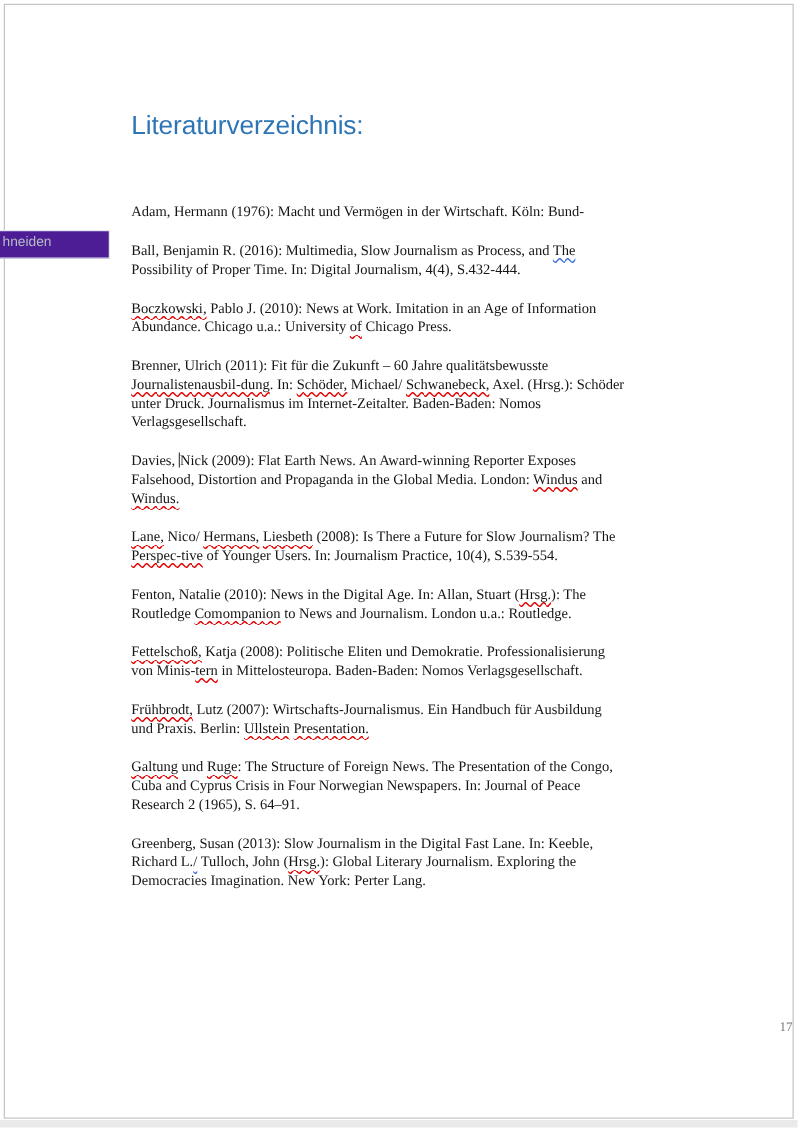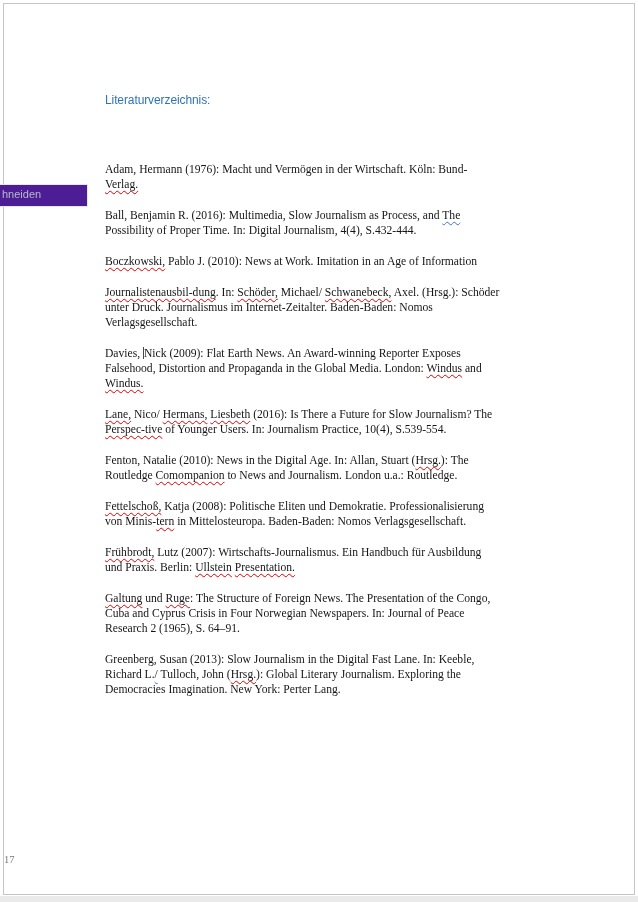--- a/index.html
+++ b/index.html
@@ -15,21 +15,21 @@
   }
   .page-gap{
     position:absolute;left:0;top:896px;width:638px;height:6px;
     background:#eaeaea;
   }
   .content{
     position:absolute;left:101px;top:86px;width:460px;
   }
   .heading{
     font-family:"Liberation Sans",sans-serif;font-weight:400;
-    font-size:12px;line-height:21px;letter-spacing:-0.1px;
+    font-size:21px;line-height:21px;letter-spacing:-0.1px;
     color:var(--heading,#2E75B6);margin:0 0 51px 0;
   }
   .entry{
     font-size:11.6px;line-height:15px;color:#151515;
     margin:16px 0 14px 0;
   }
   .line{white-space:nowrap;}
   .sq-red{
     text-decoration:underline wavy var(--spell-error,#e10000);
     text-decoration-thickness:1px;text-underline-offset:2px;
@@ -38,62 +38,63 @@
   .sq-blue{
     text-decoration:underline wavy var(--grammar-error,#3e6fd8);
     text-decoration-thickness:1px;text-underline-offset:2px;
     text-decoration-skip-ink:none;
   }
   .caret{
     display:inline-block;width:1px;height:12px;background:#4a4a4a;
     vertical-align:-2px;
   }
   .page-number{
-    position:absolute;left:0;top:850px;width:100%;text-align:left;
+    position:absolute;left:0;top:813px;width:100%;text-align:right;
     font-size:10.5px;color:var(--page-number,#7a7a7a);
   }
   .menu-fragment{
     position:absolute;left:0;top:184px;width:88px;height:23px;
     box-sizing:border-box;z-index:3;
     background:#4c1d95;border:1px solid #e3e8f0;border-left:none;
     font-family:"Liberation Sans",sans-serif;font-size:11px;
     line-height:19px;color:#b6bcc6;padding-left:2px;
     overflow:hidden;
   }
 </style>
 </head>
 <body>
 
 <div class="page">
   <div class="content">
     <h1 class="heading">Literaturverzeichnis:</h1>
     <div>
         <div class="entry">
           <div class="line"><span>Adam, Hermann (1976): Macht und Vermögen in der Wirtschaft. Köln: Bund-</span></div>
-          <div class="line"><span class="sq-red">Verlag.</span></div>
         </div>
         <div class="entry">
           <div class="line"><span>Ball, Benjamin R. (2016): Multimedia, Slow Journalism as Process, and </span><span class="sq-blue">The</span></div>
           <div class="line"><span>Possibility of Proper Time. In: Digital Journalism, 4(4), S.432-444.</span></div>
         </div>
         <div class="entry">
           <div class="line"><span class="sq-red">Boczkowski,</span><span> Pablo J. (2010): News at Work. Imitation in an Age of Information</span></div>
+          <div class="line"><span>Abundance. Chicago u.a.: University </span><span class="sq-red">of</span><span> Chicago Press.</span></div>
         </div>
         <div class="entry">
+          <div class="line"><span>Brenner, Ulrich (2011): Fit für die Zukunft – 60 Jahre qualitätsbewusste</span></div>
           <div class="line"><span class="sq-red">Journalistenausbil-dung</span><span>. In: </span><span class="sq-red">Schöder,</span><span> Michael/ </span><span class="sq-red">Schwanebeck,</span><span> Axel. (Hrsg.): Schöder</span></div>
           <div class="line"><span>unter Druck. Journalismus im Internet-Zeitalter. Baden-Baden: Nomos</span></div>
           <div class="line"><span>Verlagsgesellschaft.</span></div>
         </div>
         <div class="entry">
           <div class="line"><span>Davies, </span><span class="caret"></span><span>Nick (2009): Flat Earth News. An Award-winning Reporter Exposes</span></div>
           <div class="line"><span>Falsehood, Distortion and Propaganda in the Global Media. London: </span><span class="sq-red">Windus</span><span> and</span></div>
           <div class="line"><span class="sq-red">Windus.</span></div>
         </div>
         <div class="entry">
-          <div class="line"><span class="sq-red">Lane,</span><span> Nico/ </span><span class="sq-red">Hermans,</span><span> </span><span class="sq-red">Liesbeth</span><span> (2016): Is There a Future for Slow Journalism? The</span></div>
+          <div class="line"><span class="sq-red">Lane,</span><span> Nico/ </span><span class="sq-red">Hermans,</span><span> </span><span class="sq-red">Liesbeth</span><span> (2008): Is There a Future for Slow Journalism? The</span></div>
           <div class="line"><span class="sq-red">Perspec-tive</span><span> of Younger Users. In: Journalism Practice, 10(4), S.539-554.</span></div>
         </div>
         <div class="entry">
           <div class="line"><span>Fenton, Natalie (2010): News in the Digital Age. In: Allan, Stuart (</span><span class="sq-red">Hrsg.</span><span>): The</span></div>
           <div class="line"><span>Routledge </span><span class="sq-red">Comompanion</span><span> to News and Journalism. London u.a.: Routledge.</span></div>
         </div>
         <div class="entry">
           <div class="line"><span class="sq-red">Fettelschoß,</span><span> Katja (2008): Politische Eliten und Demokratie. Professionalisierung</span></div>
           <div class="line"><span>von Minis-</span><span class="sq-red">tern</span><span> in Mittelosteuropa. Baden-Baden: Nomos Verlagsgesellschaft.</span></div>
         </div>

